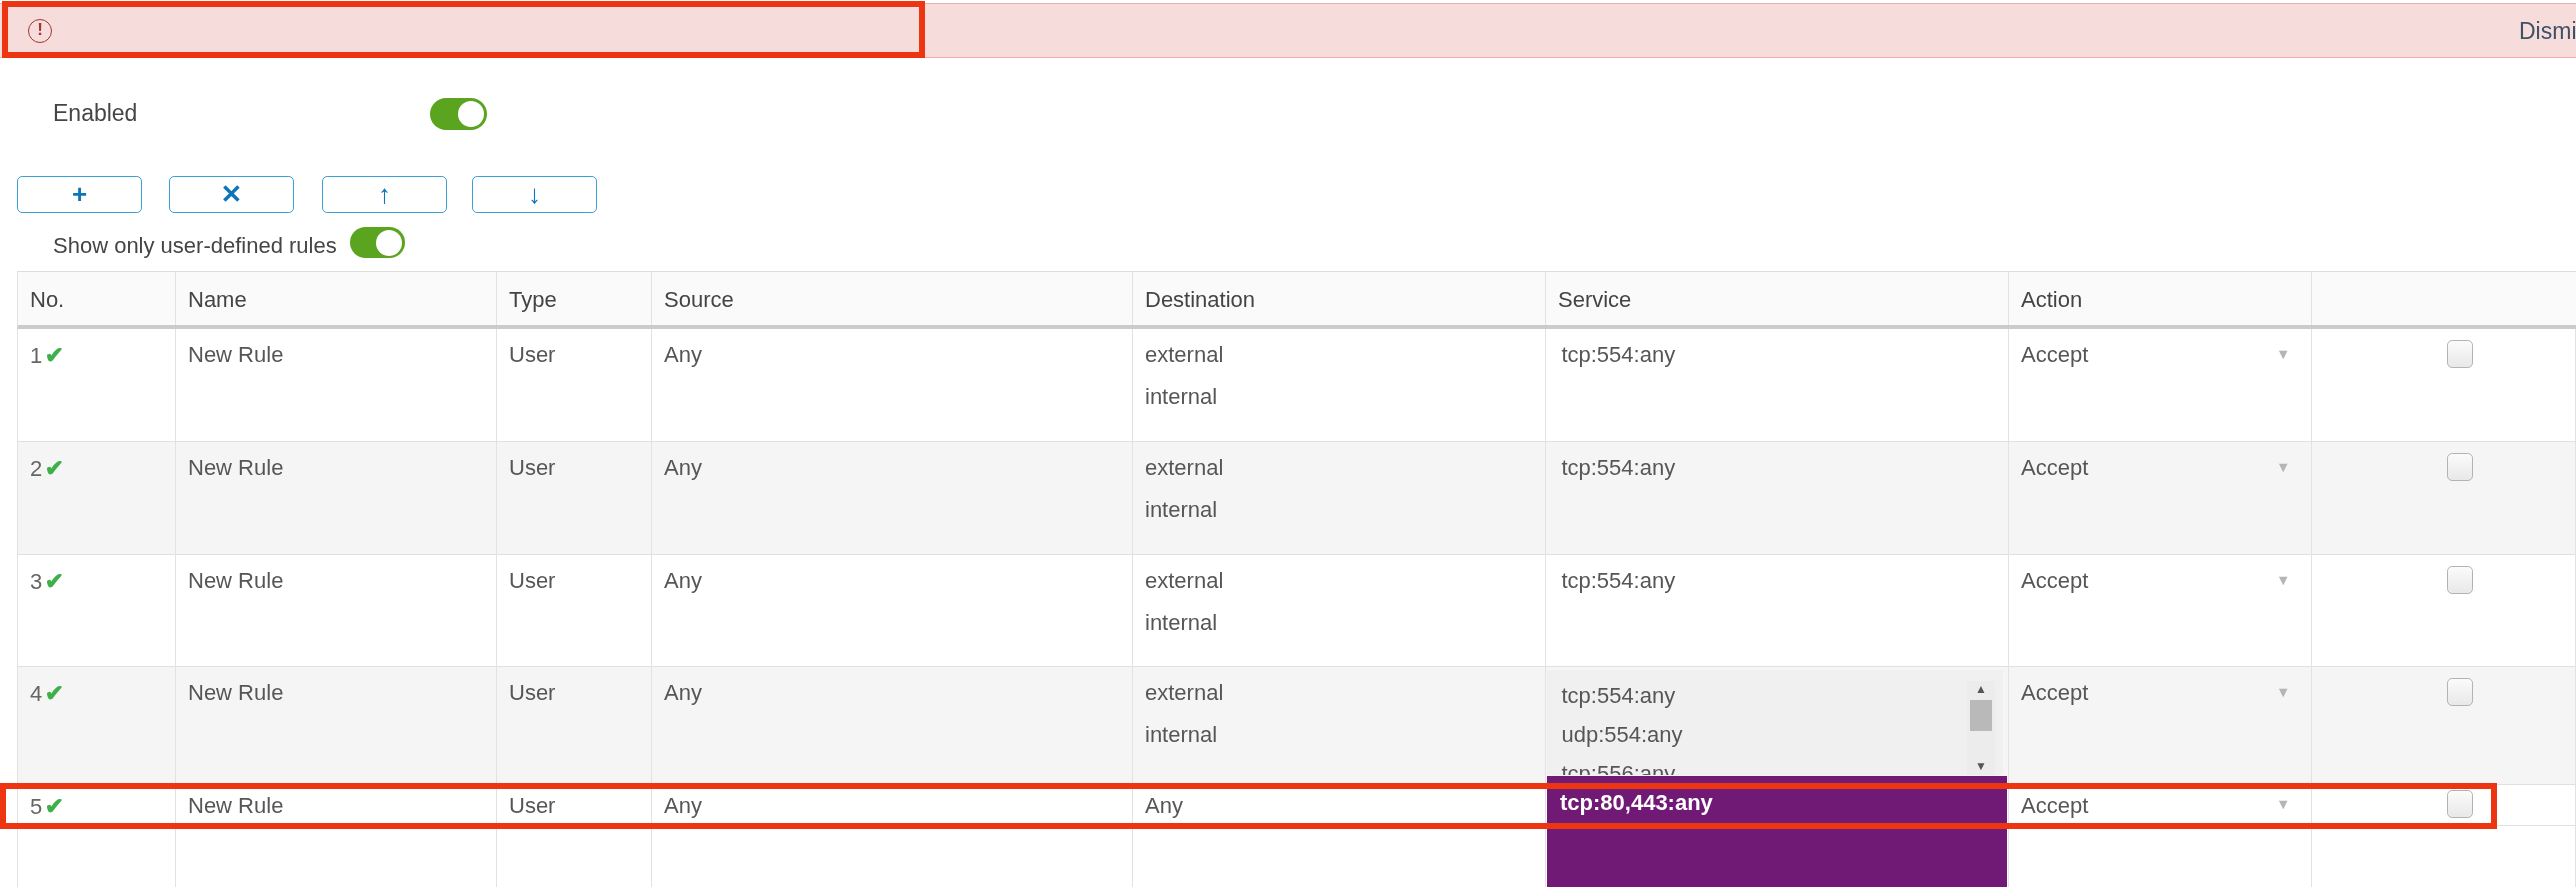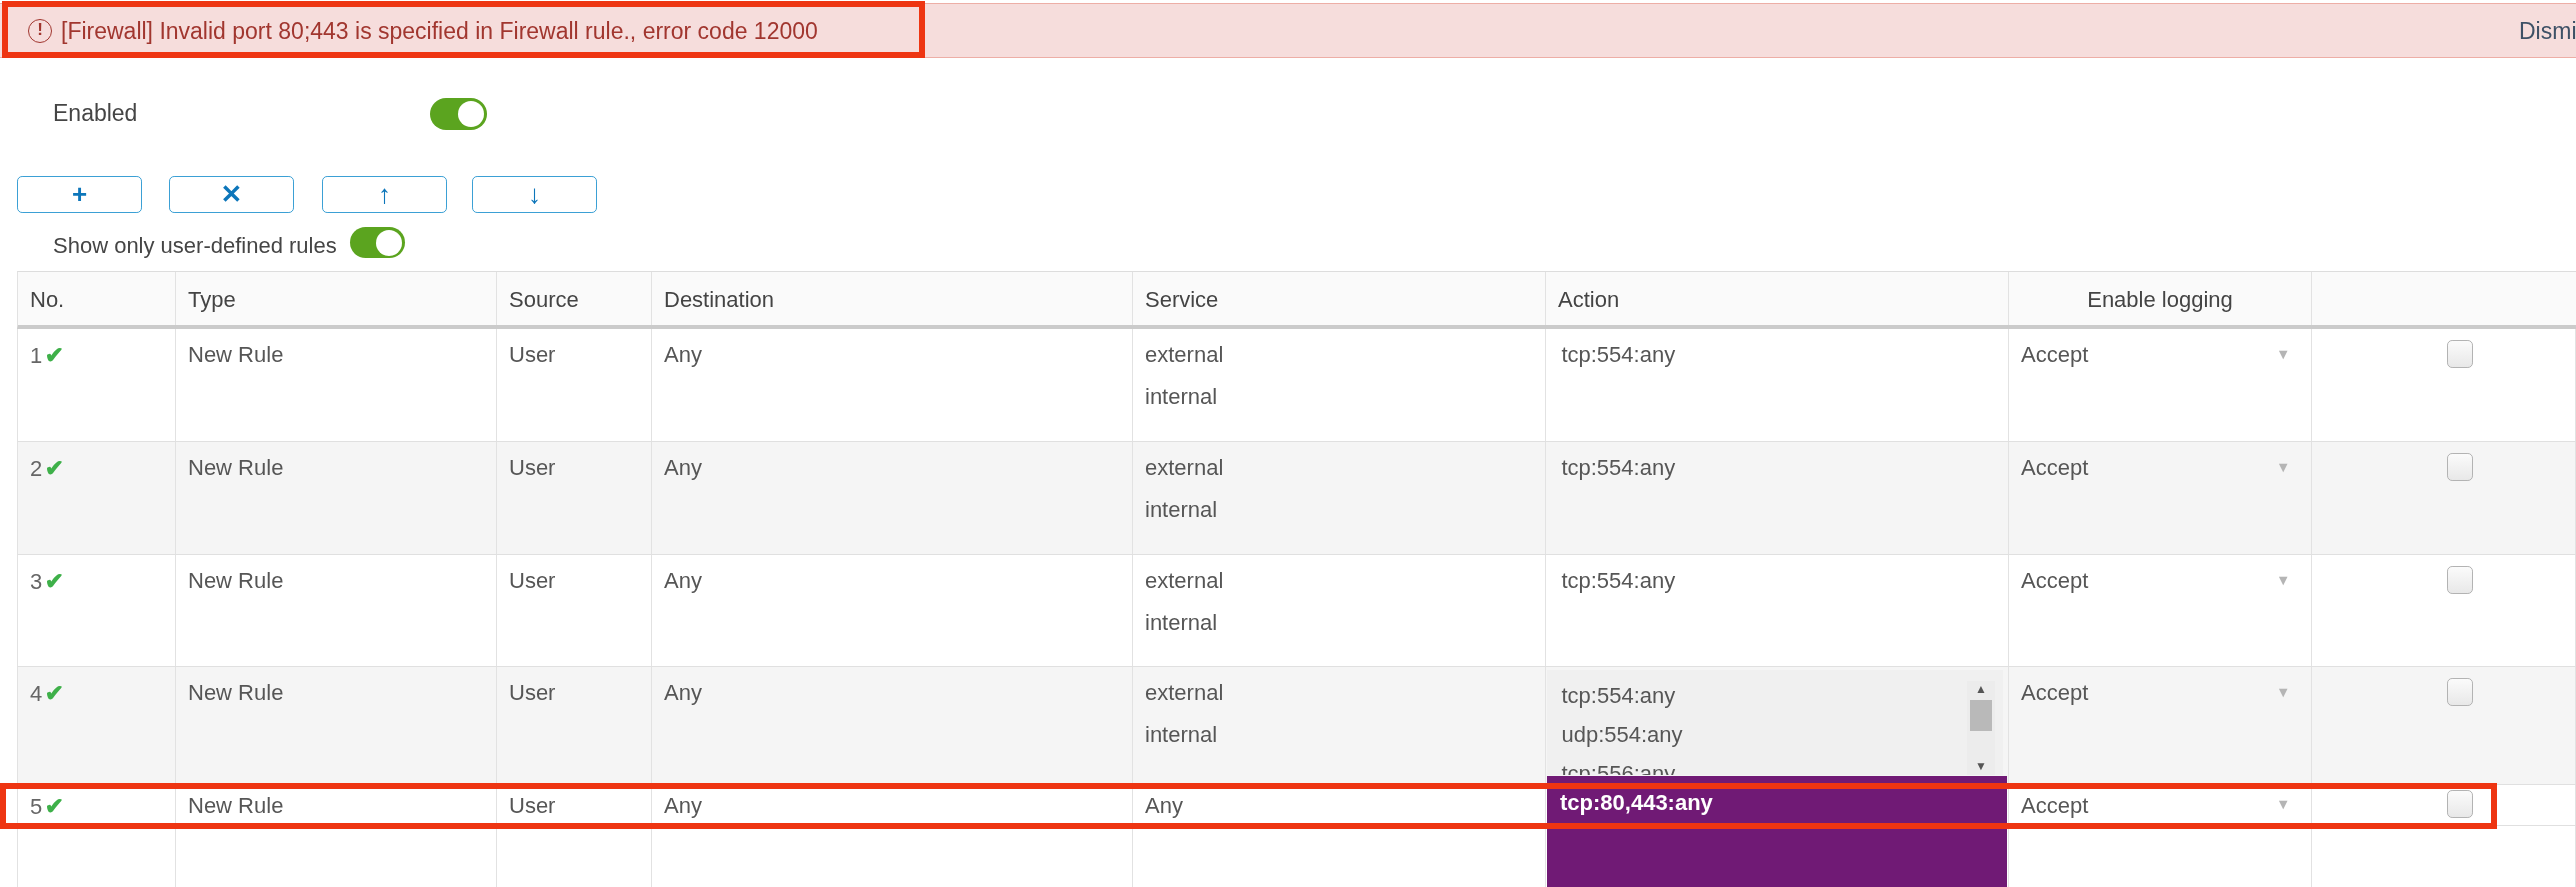--- a/index.html
+++ b/index.html
@@ -128,21 +128,20 @@
     font-size: 22px; font-weight: bold; line-height: 26px;
   }
 </style>
 </head>
 <body>
 
 <div id="page">
 
   <div class="banner">
     <span class="err-icon">!</span>
-    <span class="err-msg">[Firewall] Invalid port 80;443 is specified in Firewall rule., error code 12000</span>
     <span class="dismiss">Dismiss</span>
   </div>
 
   <span class="lbl lbl-enabled">Enabled</span>
   <div class="toggle toggle-enabled">
     <span class="knob"></span>
   </div>
 
   <button class="btn btn-add">+</button>
   <button class="btn btn-del">✕</button>
@@ -151,26 +150,26 @@
 
   <span class="lbl lbl-filter">Show only user-defined rules</span>
   <div class="toggle toggle-filter">
     <span class="knob"></span>
   </div>
 
   <div class="tbl">
 
     <div class="trow thead">
       <div class="cell">No.</div>
+      <div class="cell">Name</div>
       <div class="cell">Type</div>
       <div class="cell">Source</div>
       <div class="cell">Destination</div>
       <div class="cell">Service</div>
       <div class="cell">Action</div>
-      <div class="cell cell-log">Enable logging</div>
     </div>
 
     <div class="trow r-tall">
       <div class="cell"><span class="num">1</span><span class="check">✔</span></div>
       <div class="cell">New Rule</div>
       <div class="cell">User</div>
       <div class="cell">Any</div>
       <div class="cell">
         <span class="dest-line">external</span>
         <span class="dest-line">internal</span>

